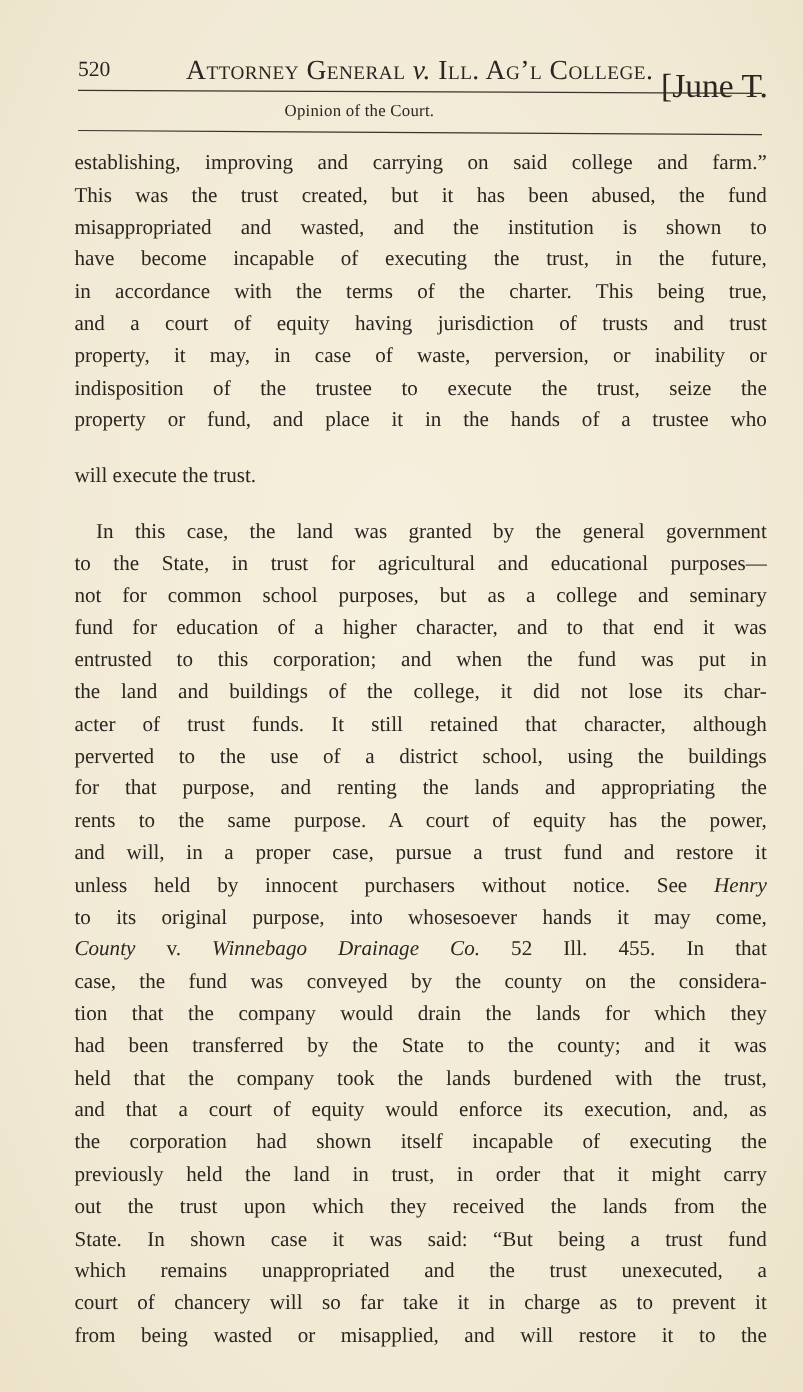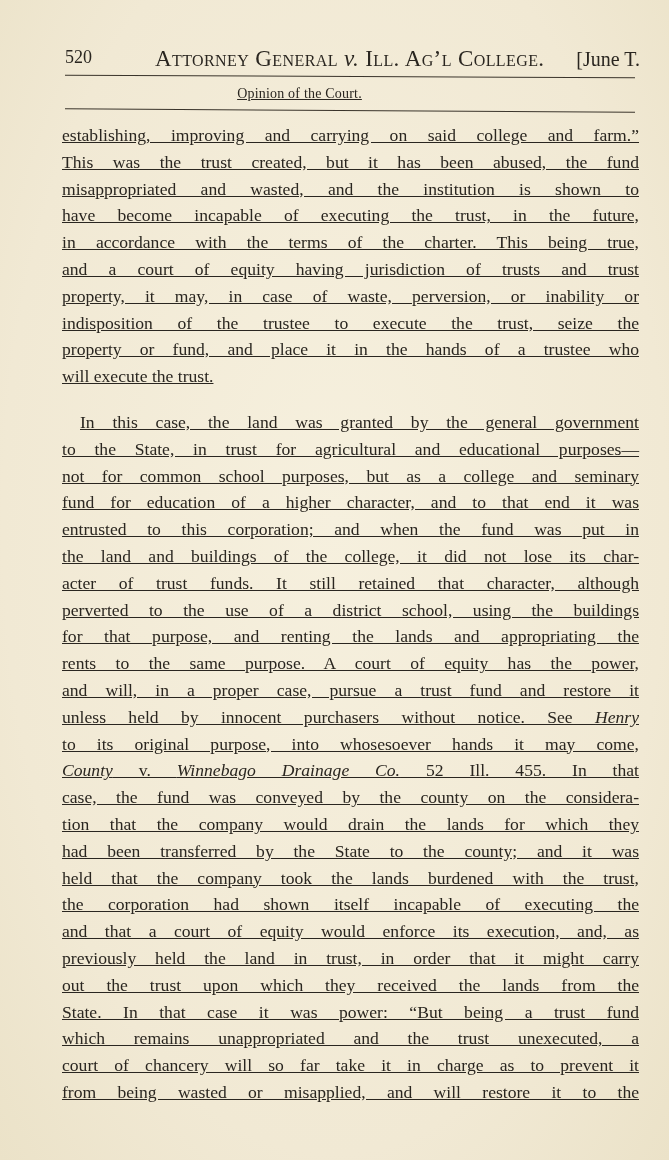--- a/index.html
+++ b/index.html
@@ -45,22 +45,22 @@
     font-size: 23px;
     white-space: nowrap;
   }
   .case-title .versus {
     font-style: italic;
     font-variant: normal;
   }
   .term {
     position: absolute;
     right: 0;
-    top: 2px;
-    font-size: 20px;
+    top: 16px;
+    font-size: 28px;
     white-space: nowrap;
   }
   .rule {
     position: absolute;
     height: 1px;
     background: #3a342b;
   }
   .rule-top {
     left: 65px;
     top: 76px;
@@ -74,39 +74,38 @@
     transform: rotate(0.35deg);
   }
   .section-head {
     position: absolute;
     top: 86px;
     left: 0;
     width: 599px;
     text-align: center;
     font-size: 14px;
     letter-spacing: 0.2px;
-    text-decoration: underline;
   }
   .body-text {
     position: absolute;
     left: 62px;
     top: 122px;
     width: 577px;
     font-size: 17.6px;
     line-height: 26.8px;
   }
   .line {
     display: block;
     white-space: nowrap;
     text-align: justify;
     text-align-last: justify;
-    text-decoration: underline;
   }
   .line.last {
     text-align-last: left;
+    margin-top: 20px;
   }
   .line.indent {
     padding-left: 18px;
     margin-top: 16px;
   }
   .para-gap {
     height: 3px;
   }
   em.case-name {
     font-style: italic;
@@ -156,24 +155,24 @@
       <span class="line">for that purpose, and renting the lands and appropriating the</span>
       <span class="line">rents to the same purpose. A court of equity has the power,</span>
       <span class="line">and will, in a proper case, pursue a trust fund and restore it</span>
       <span class="line"><span>unless held by innocent purchasers without notice. See </span><em class="case-name">Henry</em></span>
       <span class="line">to its original purpose, into whosesoever hands it may come,</span>
       <span class="line"><em class="case-name">County</em><span> v. </span><em class="case-name">Winnebago Drainage Co.</em><span> 52 Ill. 455. In that</span></span>
       <span class="line">case, the fund was conveyed by the county on the considera-</span>
       <span class="line">tion that the company would drain the lands for which they</span>
       <span class="line">had been transferred by the State to the county; and it was</span>
       <span class="line">held that the company took the lands burdened with the trust,</span>
+      <span class="line">and that a court of equity would enforce its execution, and, as</span>
       <span class="line">the corporation had shown itself incapable of executing the</span>
-      <span class="line">and that a court of equity would enforce its execution, and, as</span>
       <span class="line">previously held the land in trust, in order that it might carry</span>
       <span class="line">out the trust upon which they received the lands from the</span>
-      <span class="line">State. In that case it was power: “But being a trust fund</span>
+      <span class="line">State. In shown case it was said: “But being a trust fund</span>
       <span class="line">which remains unappropriated and the trust unexecuted, a</span>
       <span class="line">court of chancery will so far take it in charge as to prevent it</span>
       <span class="line">from being wasted or misapplied, and will restore it to the</span>
     </div>
 
   </div>
 </div>
 
 </body></html>

